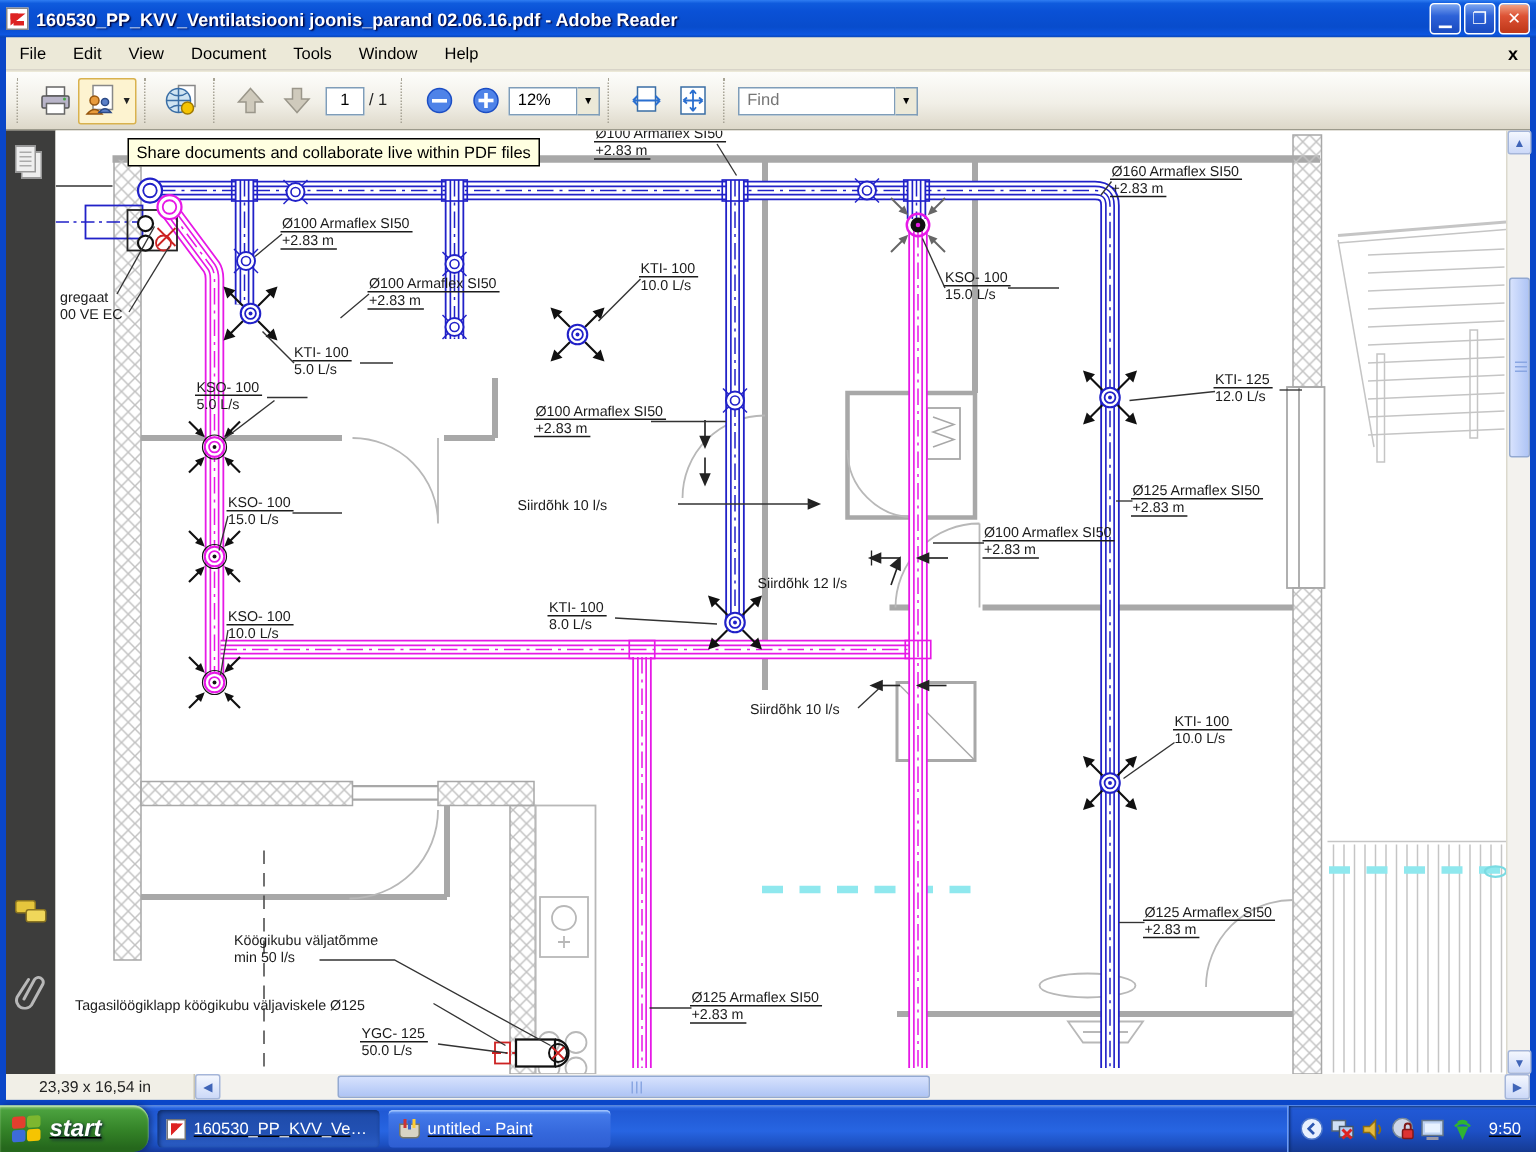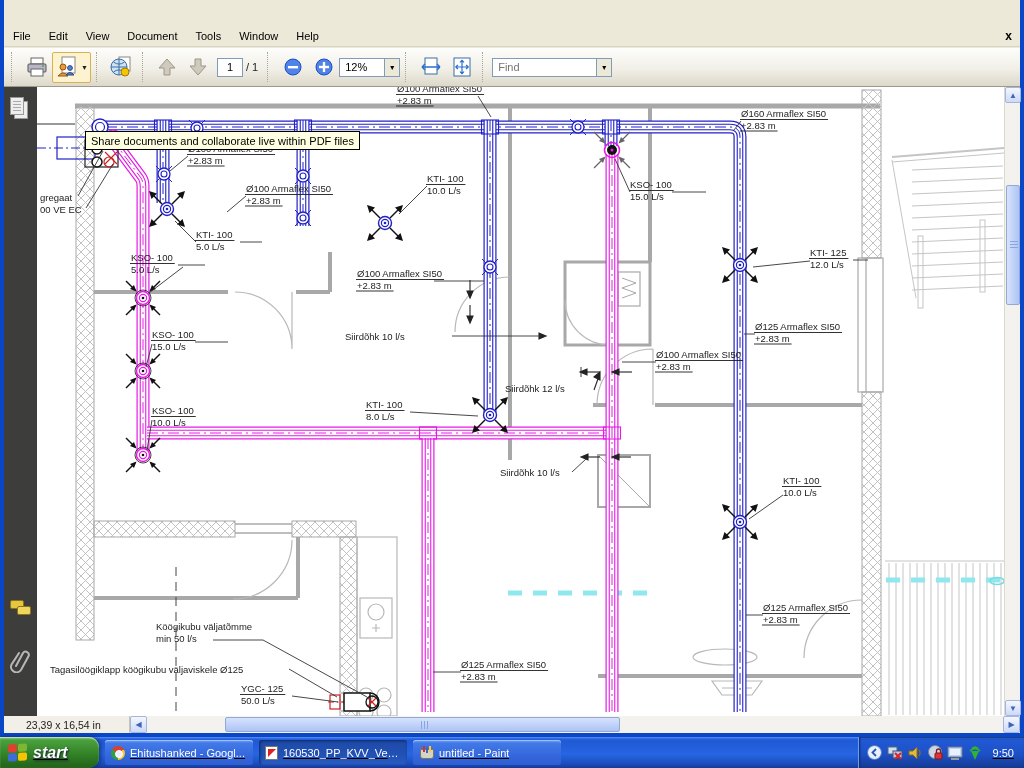--- a/index.html
+++ b/index.html
@@ -58,21 +58,21 @@
   .pg{position:absolute;width:14px;height:18px;background:#eee;border:1px solid #999;}
   .pg.b{left:4px;top:4px;}.pg.a{left:0;top:0;}
   .pg.a:after{content:"";position:absolute;left:2px;top:3px;width:8px;height:1px;background:#aaa;
     box-shadow:0 3px 0 #aaa,0 6px 0 #aaa,0 9px 0 #aaa;}
   .comments-ico{top:513px;width:22px;height:16px;}
   .bub{position:absolute;width:14px;height:9px;background:#e6c63c;border:1px solid #8a7420;border-radius:2px;}
   .bub.b2{left:7px;top:6px;background:#f0d75a;}
   .clip-ico{top:560px;}
   .canvas{width:967px;height:629px;background:#fff;position:relative;flex:none;overflow:hidden;text-align:center;}
   .tooltip{position:absolute;left:48px;top:5px;height:19px;background:#ffffe1;border:1px solid #000;
-    font-size:11px;color:#000;display:flex;align-items:center;padding:0 5px;white-space:nowrap;z-index:5;margin-top:39px;}
+    font-size:11px;color:#000;display:flex;align-items:center;padding:0 5px;white-space:nowrap;z-index:5;}
 
   
   .vscroll{width:16px;height:629px;background:#f3f2ee;position:relative;flex:none;
     border-left:1px solid #dcd9cd;}
   .sbtn{position:absolute;width:16px;height:16px;border:1px solid #a5b6da;border-radius:2px;
     background:linear-gradient(180deg,#f4f7fe,#ccd9f8);display:flex;align-items:center;
     justify-content:center;color:#4065b8;font-size:8px;font-weight:bold;}
   .vthumb{position:absolute;left:1px;top:98px;width:14px;height:120px;border:1px solid #93a9d1;
     border-radius:2px;background:linear-gradient(90deg,#d7e2fd,#aec4f5);}
   .vthumb:after{content:"";position:absolute;left:3px;top:55px;width:8px;height:1px;background:#89a6e2;
@@ -142,20 +142,29 @@
   #blue-ducts{--dc:var(--duct-blue);}
   #magenta-ducts{--dc:var(--duct-mag);}
   .cblue{color:var(--duct-blue);}
   .cmag{color:var(--duct-mag);}
 </style>
 </head>
 <body>
 
 <div class="window">
 
+  <div class="titlebar">
+    <span class="pdf-ico"></span>
+    <span class="title-text">160530_PP_KVV_Ventilatsiooni joonis_parand 02.06.16.pdf - Adobe Reader</span>
+    <div class="winbtns">
+      <div class="wbtn">▁</div>
+      <div class="wbtn">❐</div>
+      <div class="wbtn close">✕</div>
+    </div>
+  </div>
 
   <div class="menubar">
     <span class="mi">File</span>
     <span class="mi">Edit</span>
     <span class="mi">View</span>
     <span class="mi">Document</span>
     <span class="mi">Tools</span>
     <span class="mi">Window</span>
     <span class="mi">Help</span>
     <span class="menu-x">x</span>
@@ -687,24 +696,20 @@
 <div class="taskbar">
   <div class="startbtn">
     <span class="flag">
       <i class="f1"></i>
         <i class="f2"></i>
         <i class="f3"></i>
         <i class="f4"></i>
     </span>
     <span class="stxt">start</span>
   </div>
-  <div class="taskbtn">
-    <span class="ico-chrome"></span>
-    <span class="tlabel">Ehitushanked - Googl...</span>
-  </div>
   <div class="taskbtn active">
     <span class="ico-pdftask"></span>
     <span class="tlabel">160530_PP_KVV_Ven...</span>
   </div>
   <div class="taskbtn">
     <span class="ico-paint"></span>
     <span class="tlabel">untitled - Paint</span>
   </div>
   <div class="tray">
     <span class="trayico">

